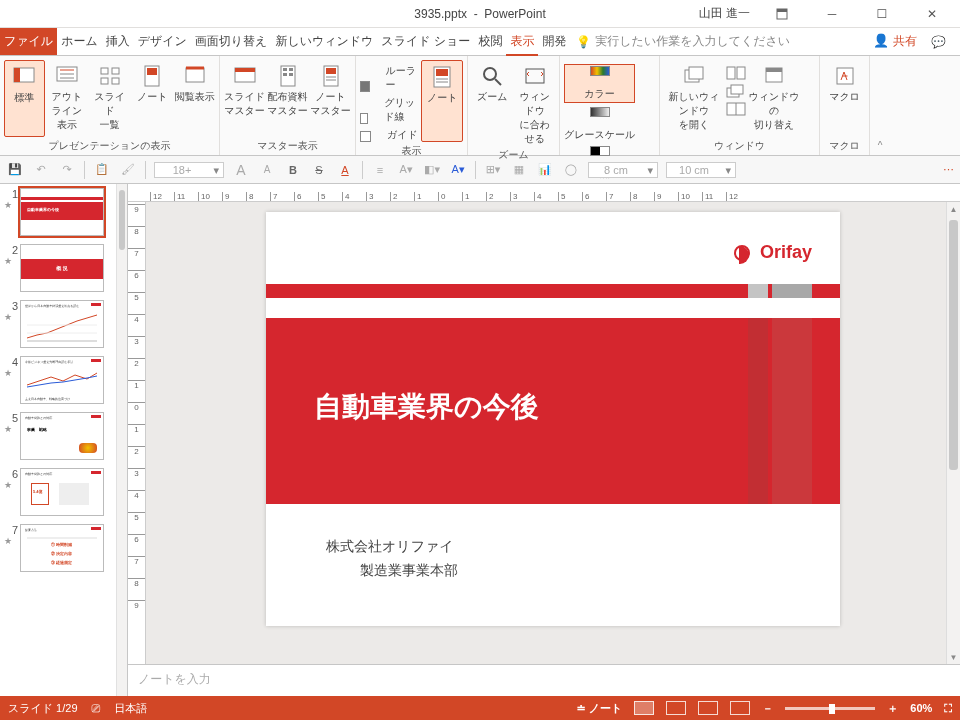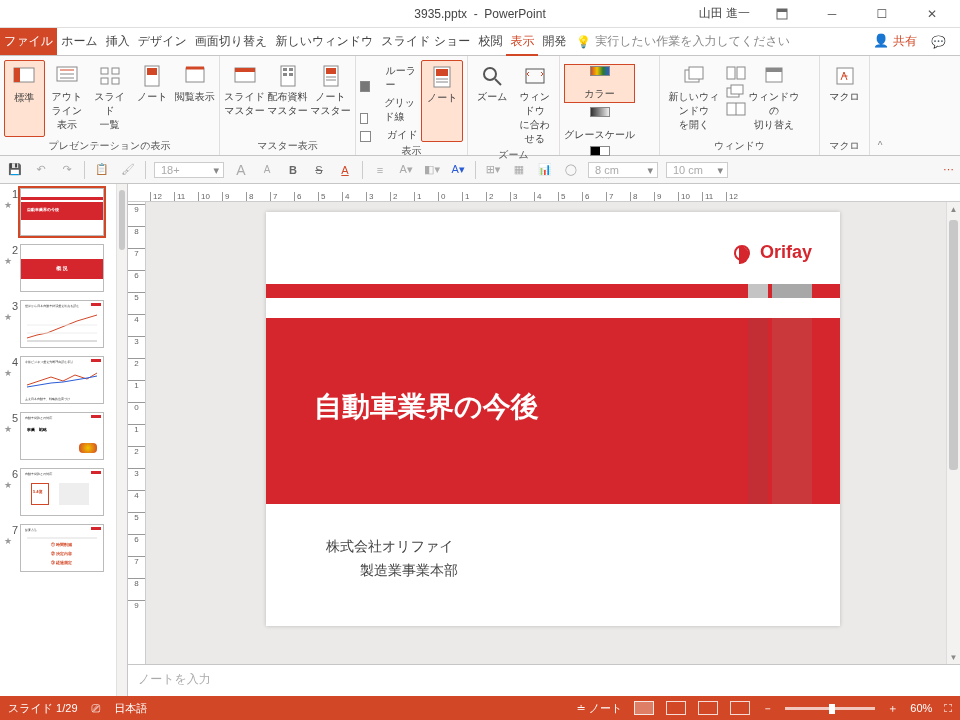--- a/index.html
+++ b/index.html
@@ -34,21 +34,21 @@
   .big.sel{background:var(--ribbon-sel);border:1px solid var(--pp-red);border-radius:2px;}
   .small-col{display:flex;flex-direction:column;gap:4px;justify-content:flex-start;padding-top:4px;}
   .chk{display:flex;align-items:flex-end;gap:16px;}
   .chk .box{width:11px;height:11px;border:1px solid #888;background:#fff;}
   .color-row{display:flex;align-items:center;gap:11px;flex-direction:column;}
   .color-sw{width:20px;height:10px;border:1px solid #888;}
   .rib-collapse{width:20px;display:flex;align-items:flex-end;justify-content:center;padding-bottom:4px;color:#888;}
   
   .qat{height:28px;background:#f7f7f7;border-bottom:1px solid var(--pp-border);display:flex;align-items:center;font-size:11px;color:#888;padding:0 6px;gap:8px;}
   .qat .sep{width:1px;height:18px;background:#ccc;}
-  .qat .combo{border:1px solid #ccc;background:#fff;padding:1px 20px 1px 6px;color:#aaa;position:relative;}
+  .qat .combo{border:1px solid #ccc;background:#fff;padding:1px 20px 1px 6px;color:#aaa;position:relative;text-align:center;}
   .qat .combo:after{content:"▾";position:absolute;right:4px;color:#888;}
   .qat .ico{width:18px;height:18px;display:flex;align-items:center;justify-content:center;color:#aaa;}
   
   .workarea{position:absolute;top:184px;left:0;right:0;bottom:24px;display:flex;background:#f3f2f1;}
   .thumbcol{width:128px;background:#fff;border-right:1px solid var(--pp-border);overflow:hidden;position:relative;}
   .thumbcol .scroll{width:11px;background:#f3f2f1;position:absolute;right:0;top:0;bottom:0;border-left:1px solid #e1e1e1;}
   .thumbcol .scroll .thumb{position:absolute;top:6px;left:2px;right:2px;height:60px;background:#c8c8c8;border-radius:3px;}
   .thumb-item{display:flex;padding:4px 14px 4px 4px;}
   .thumb-item .num{width:16px;font-size:11px;color:#555;text-align:right;padding-right:2px;}
   .thumb-item .star{font-size:9px;color:#999;}
@@ -74,21 +74,21 @@
   .red-thin .grey2{position:absolute;right:72px;top:0;bottom:0;width:20px;background:#c4c4c4;}
   .red-block{position:absolute;left:0;right:0;top:106px;height:186px;background:#D5262E;}
   .red-block .grey{position:absolute;right:28px;top:0;bottom:0;width:40px;background:#c14a4a;opacity:.5;}
   .red-block .grey2{position:absolute;right:72px;top:0;bottom:0;width:20px;background:#a43d3d;opacity:.4;}
   .red-block h1{color:#fff;font-size:28px;font-weight:bold;margin:0;position:absolute;left:48px;top:70px;}
   .sub1{position:absolute;left:60px;top:326px;font-size:14px;color:#444;}
   .sub2{position:absolute;left:48px;top:350px;font-size:14px;color:#444;margin-left:46px;}
   .notespane{height:32px;border-top:1px solid var(--pp-border);background:#fff;padding:6px 10px;color:#aaa;font-size:12px;}
   
   .status{position:absolute;left:0;right:0;bottom:0;height:24px;background:var(--pp-red);color:#fff;display:flex;align-items:center;font-size:11px;padding:0 8px;gap:14px;}
-  .status .right{margin-left:auto;display:flex;align-items:center;gap:12px;}
+  .status .right{margin-left:auto;display:flex;align-items:center;gap:12px;font-weight:bold;}
   .status .vbtn{width:20px;height:14px;border:1px solid rgba(255,255,255,.8);}
   .zoom-slider{width:90px;height:3px;background:rgba(255,255,255,.7);position:relative;}
   .zoom-slider .knob{position:absolute;left:44px;top:-3px;width:6px;height:10px;background:#fff;}
   
   .tp{position:absolute;}
   .tp-red{background:#D5262E;}
 </style>
 </head>
 <body>
 
@@ -360,21 +360,21 @@
   <span class="ico">≡</span>
   <span class="ico">A▾</span>
   <span class="ico">◧▾</span>
   <span class="ico" style="color:#2a5bd7">A▾</span>
   <span class="sep"></span>
   <span class="ico">⊞▾</span>
   <span class="ico">▦</span>
   <span class="ico">📊</span>
   <span class="ico">◯</span>
   <div class="combo" style="width:70px">8 cm</div>
-  <div class="combo" style="width:62px">10 cm</div>
+  <div class="combo" style="width:70px">10 cm</div>
   <span style="margin-left:auto;color:var(--pp-red)">⋯</span>
 </div>
 
 <div class="workarea">
 
   <div class="thumbcol">
     <div class="thumb-item sel">
       <div>
           <div class="num">1</div>
           <div class="star">★</div>

